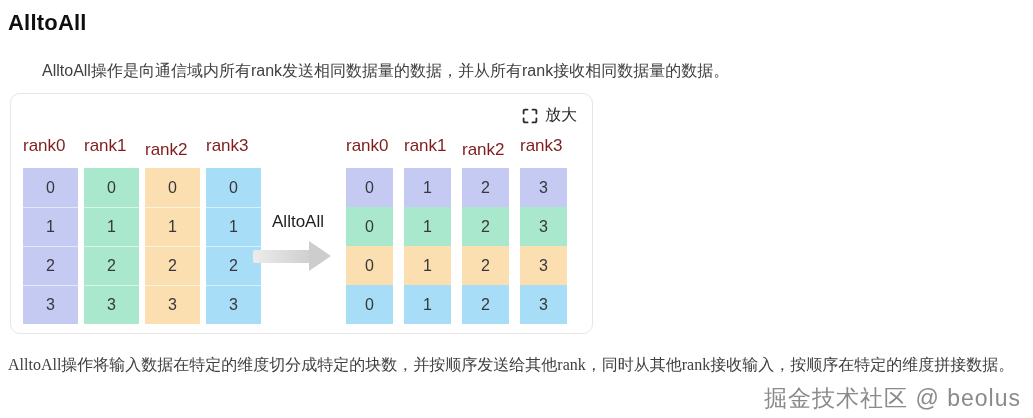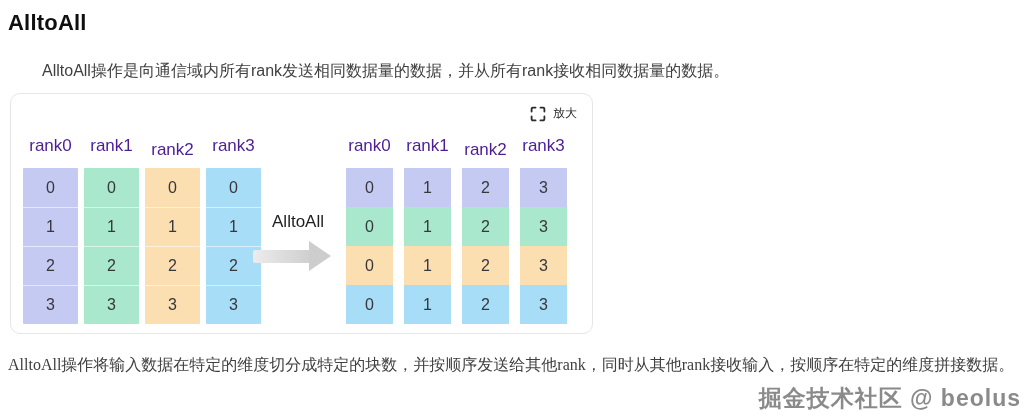--- a/index.html
+++ b/index.html
@@ -28,35 +28,35 @@
   .figure-card {
     position: absolute; left: 10px; top: 93px;
     width: 583px; height: 241px;
     background: #ffffff;
     border: 1px solid #e6e6e6;
     border-radius: 10px;
   }
   .zoom-btn {
     position: absolute; top: 11px; right: 15px;
     display: flex; align-items: center; gap: 7px;
-    font-size: 12px; color: #2b2b2b;
+    font-size: 16px; color: #2b2b2b;
     cursor: pointer; user-select: none;
   }
   .zoom-btn svg { display: block; }
 
   .rank-headers {
     position: absolute; display: flex;
     top: 42px; height: 24px;
   }
   .rank-headers.left { left: 12px; }
   .rank-headers.right { left: 335px; }
   .rank-headers.left .rank-header { width: 55px; margin-right: 6px; }
   .rank-headers.right .rank-header { width: 47px; margin-right: 11px; }
   .rank-header {
-    text-align: center; font-size: 17px; color: #4c1d95;
+    text-align: left; font-size: 17px; color: #7f1d1d;
   }
   .rank-headers .rank-header:nth-child(3) { padding-top: 4px; } 
 
   .grid-cols { position: absolute; top: 74px; display: flex; }
   .grid-cols.left { left: 12px; gap: 6px; }
   .grid-cols.right { left: 335px; gap: 11px; }
   .grid-col { display: flex; flex-direction: column; border-radius: 1px; }
   .grid-cols.left .grid-col { width: 55px; }
   .grid-cols.right .grid-col { width: 47px; }
   .cell {
@@ -85,21 +85,20 @@
     border-top: 15px solid transparent;
     border-bottom: 15px solid transparent;
     border-left: 22px solid #cdcdcd;
   }
 
   .watermark {
     position: absolute; right: 12px; bottom: 4px;
     font-size: 23px; color: rgba(128,128,128,0.92);
     text-shadow: 1px 1px 0 rgba(255,255,255,0.95);
     letter-spacing: 1px;
-    font-weight: bold;
   }
 </style>
 </head>
 <body>
 
 <h1 class="page-title">AlltoAll</h1>
 
 <p class="para intro">AlltoAll操作是向通信域内所有rank发送相同数据量的数据，并从所有rank接收相同数据量的数据。</p>
 
 <div class="figure-card">

